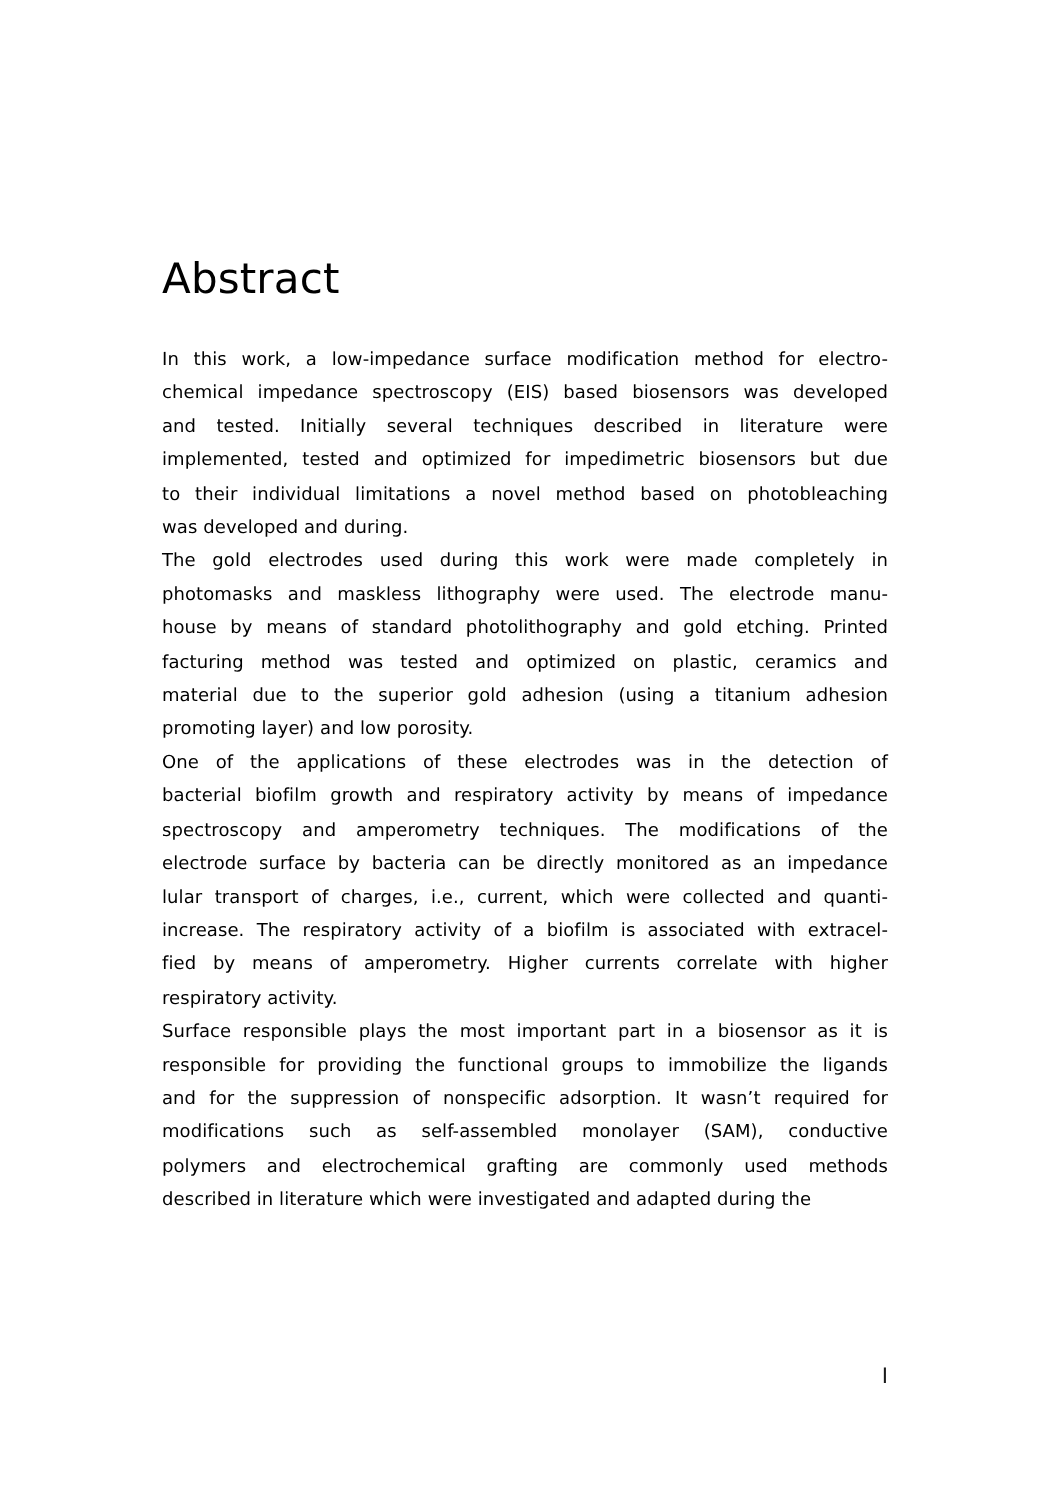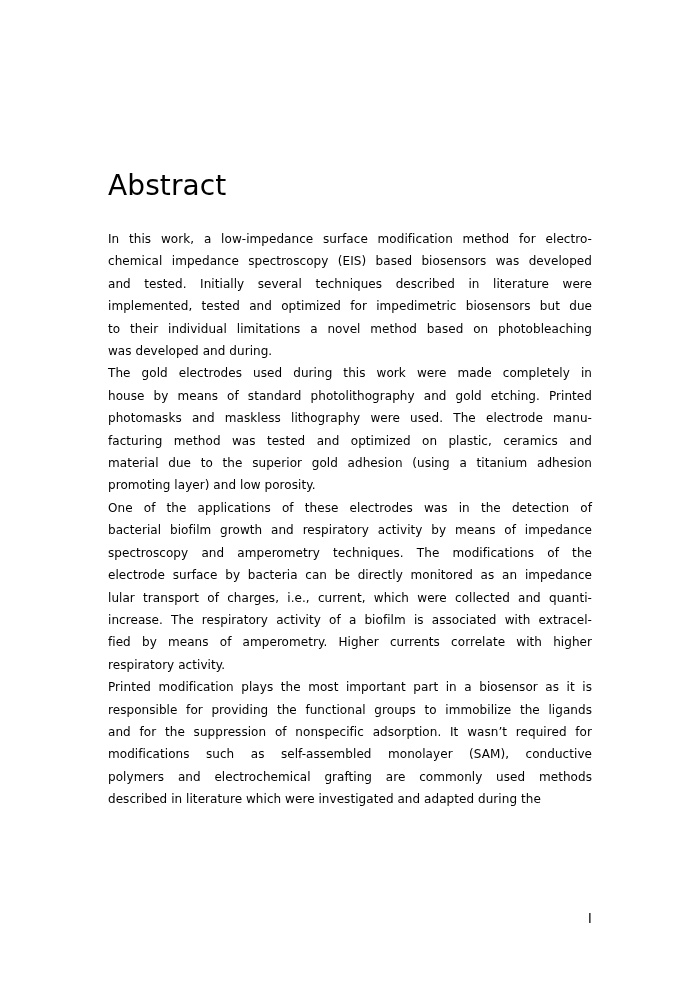--- a/index.html
+++ b/index.html
@@ -94,38 +94,38 @@
       <p class="body-paragraph">
         <span class="jline">In this work, a low-impedance surface modification method for electro-</span>
         <span class="jline">chemical impedance spectroscopy (EIS) based biosensors was developed</span>
         <span class="jline">and tested. Initially several techniques described in literature were</span>
         <span class="jline">implemented, tested and optimized for impedimetric biosensors but due</span>
         <span class="jline">to their individual limitations a novel method based on photobleaching</span>
         <span class="jline last">was developed and during.</span>
       </p>
       <p class="body-paragraph">
         <span class="jline">The gold electrodes used during this work were made completely in</span>
+        <span class="jline">photomasks and maskless lithography were used. The electrode manu-</span>
         <span class="jline">house by means of standard photolithography and gold etching. Printed</span>
-        <span class="jline">photomasks and maskless lithography were used. The electrode manu-</span>
         <span class="jline">facturing method was tested and optimized on plastic, ceramics and</span>
         <span class="jline">material due to the superior gold adhesion (using a titanium adhesion</span>
         <span class="jline last">promoting layer) and low porosity.</span>
       </p>
       <p class="body-paragraph">
         <span class="jline">One of the applications of these electrodes was in the detection of</span>
         <span class="jline">bacterial biofilm growth and respiratory activity by means of impedance</span>
         <span class="jline">spectroscopy and amperometry techniques. The modifications of the</span>
         <span class="jline">electrode surface by bacteria can be directly monitored as an impedance</span>
         <span class="jline">lular transport of charges, i.e., current, which were collected and quanti-</span>
         <span class="jline">increase. The respiratory activity of a biofilm is associated with extracel-</span>
         <span class="jline">fied by means of amperometry. Higher currents correlate with higher</span>
         <span class="jline last">respiratory activity.</span>
       </p>
       <p class="body-paragraph">
-        <span class="jline">Printed modification plays the most important part in a biosensor as it is</span>
+        <span class="jline">Surface responsible plays the most important part in a biosensor as it is</span>
         <span class="jline">responsible for providing the functional groups to immobilize the ligands</span>
         <span class="jline">and for the suppression of nonspecific adsorption. It wasn’t required for</span>
         <span class="jline">modifications such as self-assembled monolayer (SAM), conductive</span>
         <span class="jline">polymers and electrochemical grafting are commonly used methods</span>
         <span class="jline last">described in literature which were investigated and adapted during the</span>
       </p>
     </div>
 
   <div class="folio">I</div>
 

